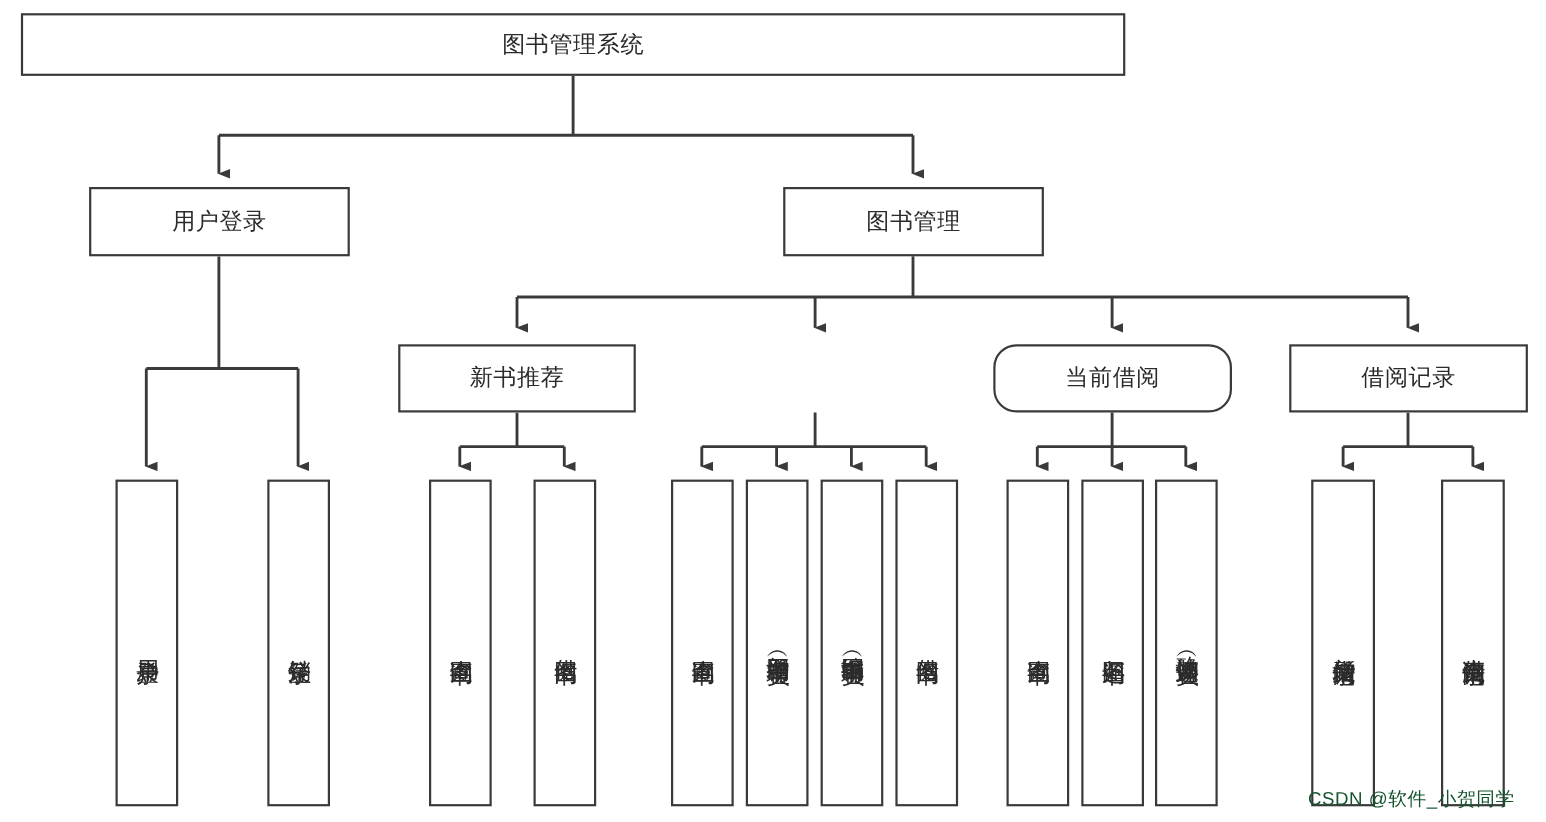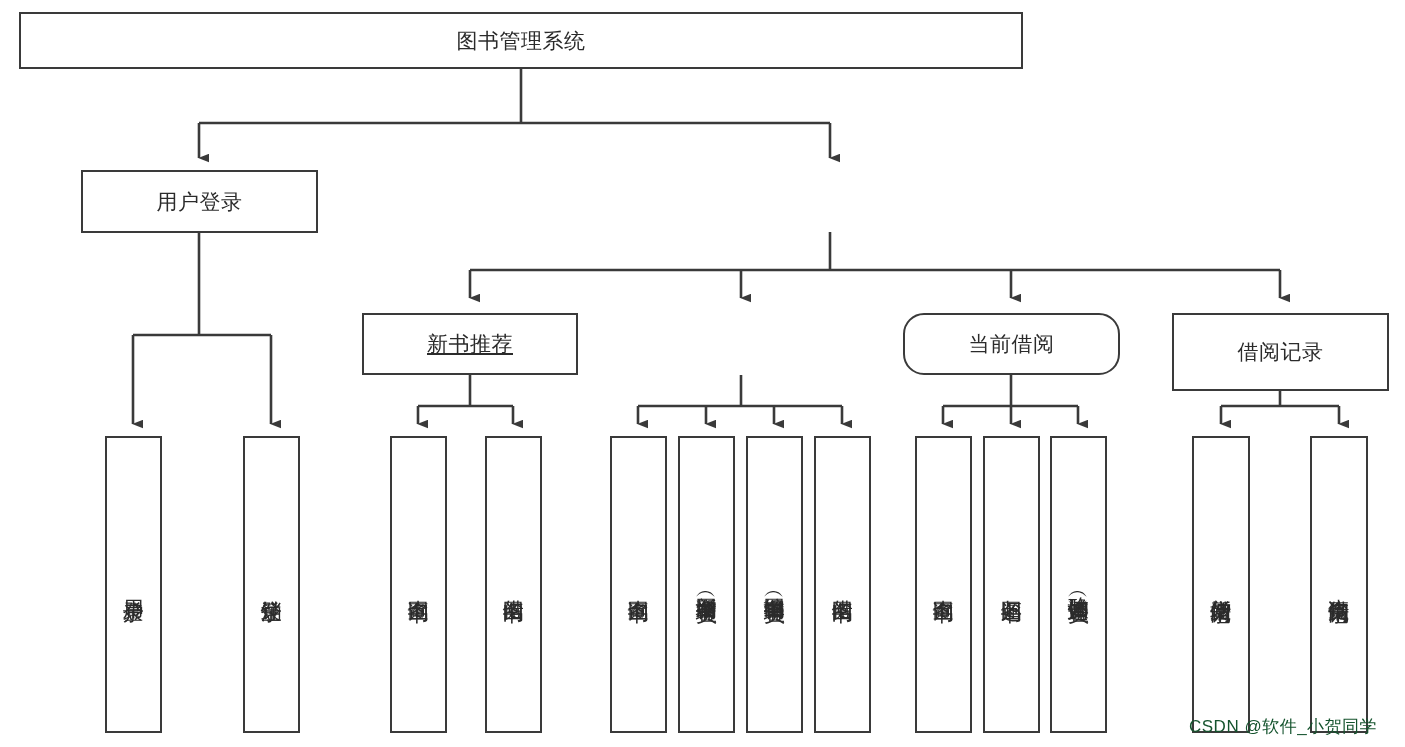--- a/index.html
+++ b/index.html
@@ -119,28 +119,31 @@
     </g>
   </svg>
 
   <div class="node-box" style="left:19px; top:12px; width:1004px; height:57px;">
     <span class="node-label-h">图书管理系统</span>
   </div>
 
   <div class="node-box" style="left:81px; top:170px; width:237px; height:63px;">
     <span class="node-label-h">用户登录</span>
   </div>
+  <div class="node-box" style="left:712px; top:170px; width:237px; height:63px;">
+    <span class="node-label-h">图书管理</span>
+  </div>
 
-  <div class="node-box" style="left:362px; top:313px; width:216px; height:62px;text-decoration:underline;">
+  <div class="node-box" style="left:362px; top:313px; width:216px; height:62px;">
     <span class="node-label-h">新书推荐</span>
   </div>
   <div class="node-box" style="left:903px; top:313px; width:217px; height:62px;border-radius:21px;">
     <span class="node-label-h">当前借阅</span>
   </div>
-  <div class="node-box" style="left:1172px; top:313px; width:217px; height:78px;">
+  <div class="node-box" style="left:1172px; top:313px; width:217px; height:62px;">
     <span class="node-label-h">借阅记录</span>
   </div>
 
   <div class="node-box" style="left:105px; top:436px; width:57px; height:297px;">
     <span class="node-label-v">用户登录</span>
   </div>
   <div class="node-box" style="left:243px; top:436px; width:57px; height:297px;">
     <span class="node-label-v">注销登录</span>
   </div>
 

